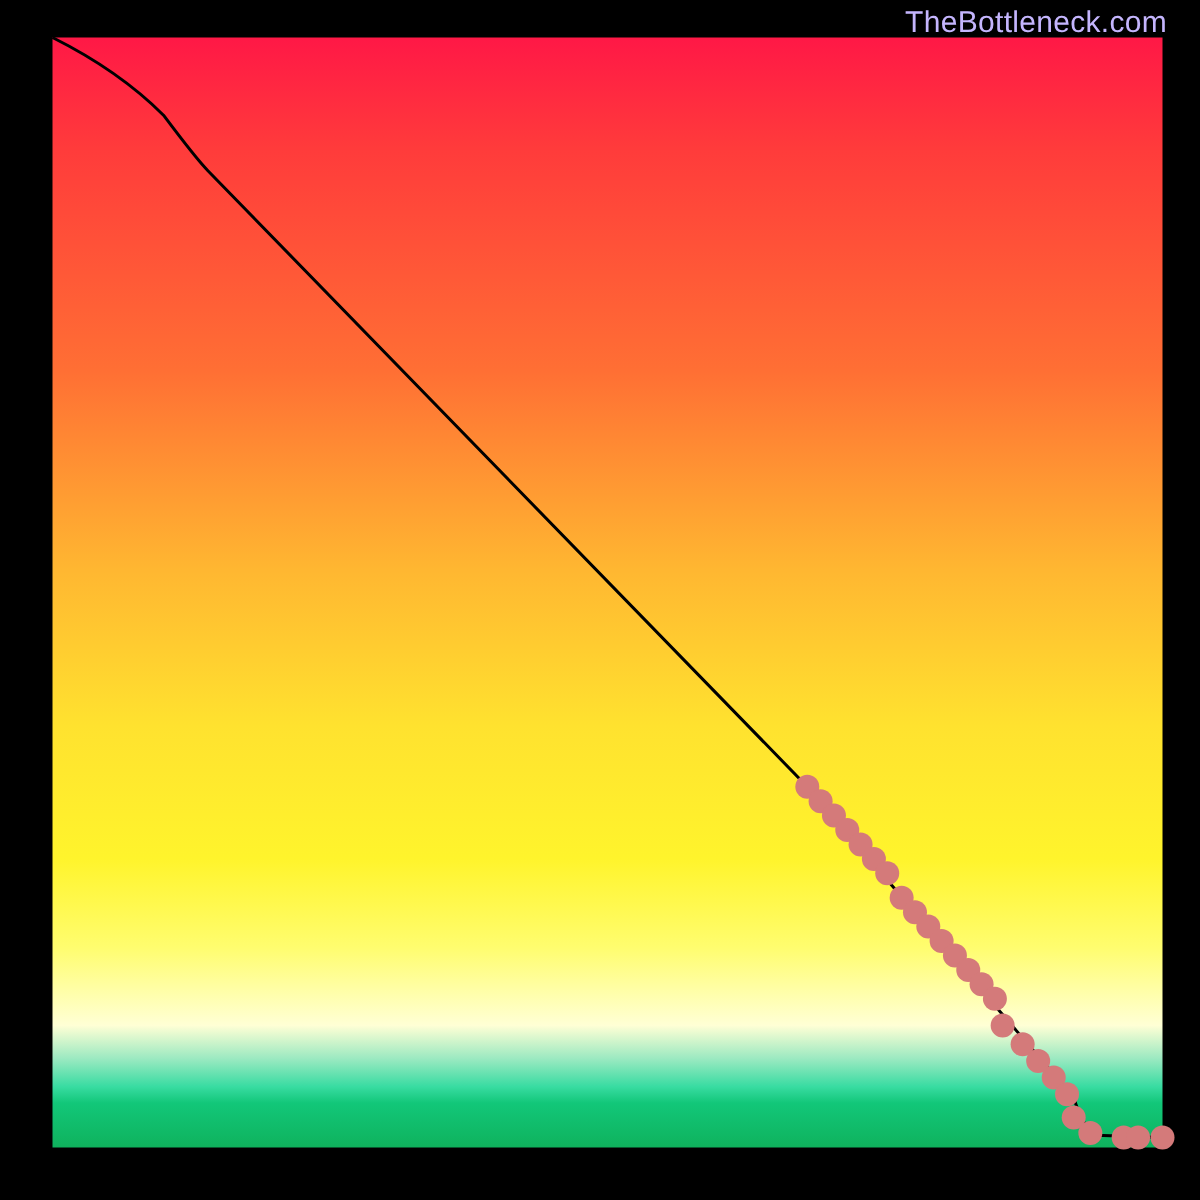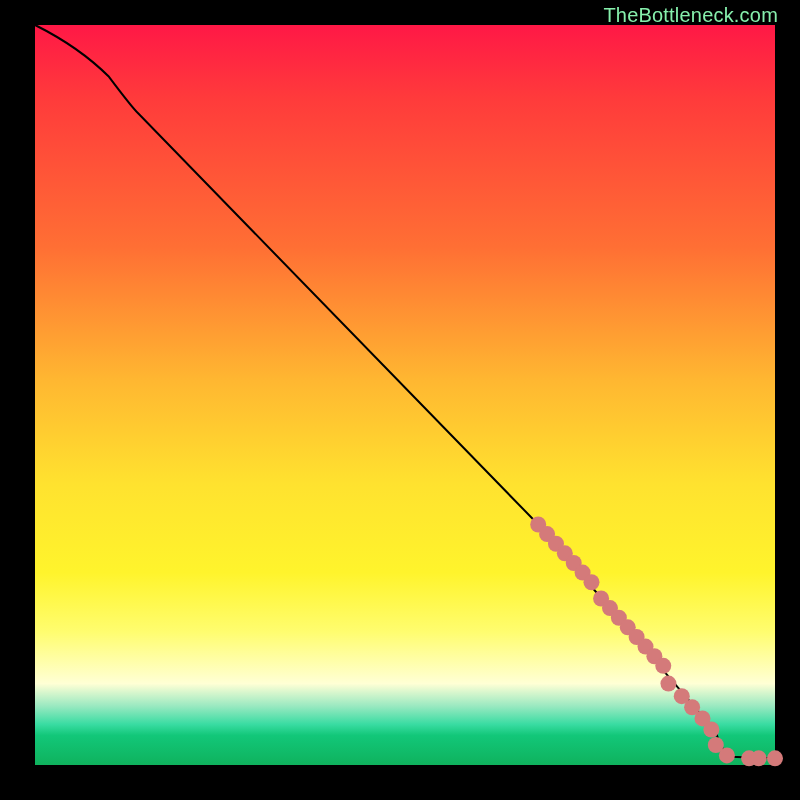--- a/index.html
+++ b/index.html
@@ -37,21 +37,21 @@
       #9be9c1 92%,
       #39dca2 94.5%,
       #12c779 96%,
       #0fb25d 100%
     );
   }
   .watermark {
     position: absolute;
     top: 4px;
     right: 22px;
-    color: #86efac;
+    color: #c4b5fd;
     font-size: 20px;
     letter-spacing: 0.2px;
     font-weight: 500;
   }
   svg.curve {
     position: absolute;
     left: 0;
     top: 0;
     width: 740px;
     height: 740px;

